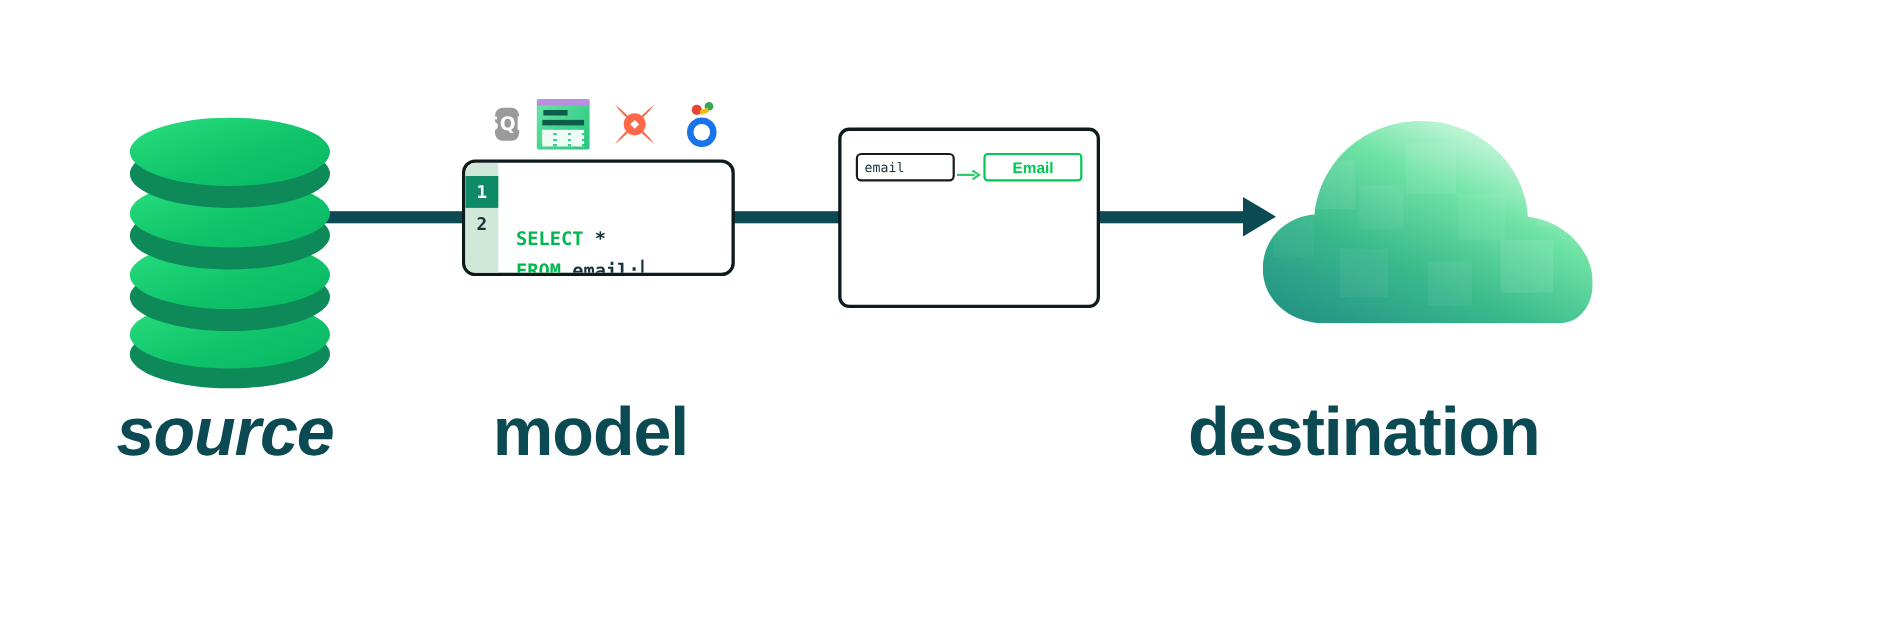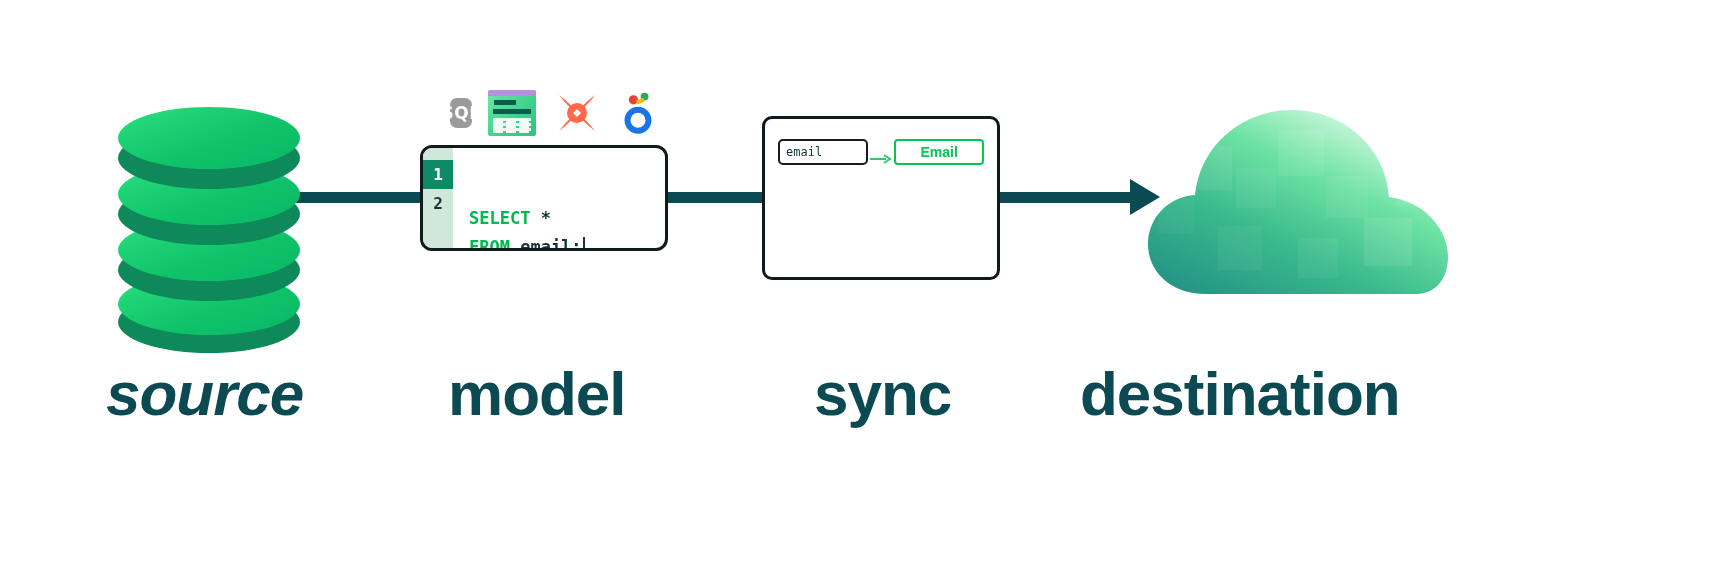--- a/index.html
+++ b/index.html
@@ -366,16 +366,15 @@
         <rect x="70" y="118" width="44" height="44" fill="#ffffff" opacity="0.05"></rect>
         <rect x="150" y="130" width="40" height="40" fill="#ffffff" opacity="0.06"></rect>
         <rect x="248" y="54" width="44" height="44" fill="#ffffff" opacity="0.07"></rect>
         <rect x="10" y="90" width="36" height="36" fill="#ffffff" opacity="0.04"></rect>
       </g>
     </svg>
   </div>
 
   <div class="label lbl-source">source</div>
   <div class="label lbl-model">model</div>
-  <div class="label lbl-sync">sync</div>
   <div class="label lbl-destination">destination</div>
 
 </div>
 
 </body></html>

